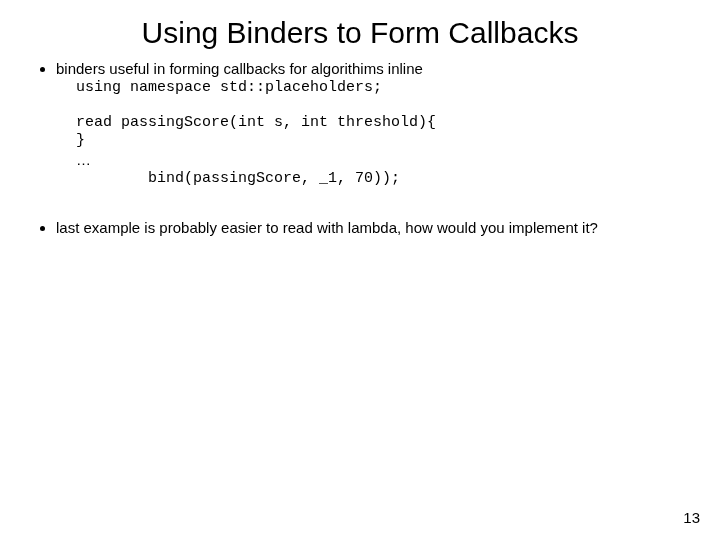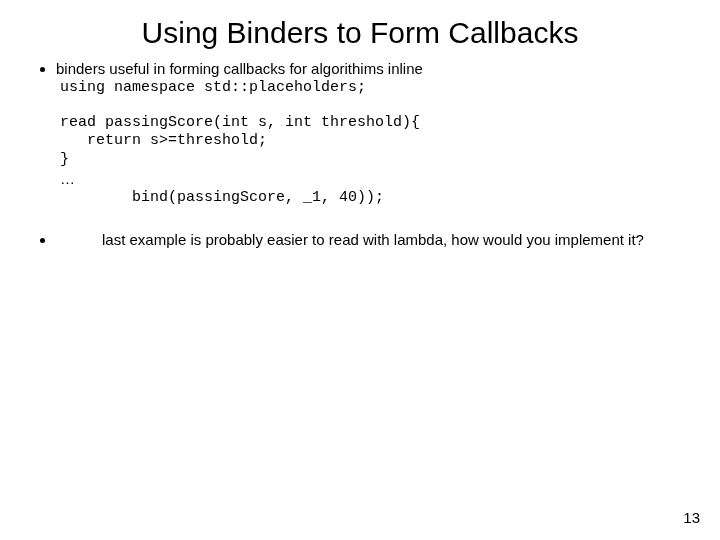--- a/index.html
+++ b/index.html
@@ -29,21 +29,21 @@
     list-style: disc;
     margin: 0 0 0 6px;
     padding-left: 20px;
   }
   ul.top > li {
     font-size: 15px;
     line-height: 1.25;
     margin-bottom: 4px;
   }
   .sub {
-    margin-left: 4px;
+    margin-left: 20px;
   }
   .code {
     font-family: "Courier New", Courier, monospace;
     font-size: 15px;
     white-space: pre;
     line-height: 1.25;
   }
   .plain {
     font-size: 15px;
     line-height: 1.25;
@@ -51,42 +51,40 @@
   .blank {
     height: 16px;
   }
   .pagenum {
     position: absolute;
     right: 20px;
     bottom: 14px;
     font-size: 15px;
   }
   .li2 {
-    margin-top: 8px;
-    text-align: center;
+    margin-top: 14px;
   }
 </style>
 </head>
 <body>
 
 <div class="slide">
 
   <div class="title">Using Binders to Form Callbacks</div>
 
   <ul class="top">
     <li>
       <span class="plain">binders useful in forming callbacks for algorithims inline</span>
       <div class="sub">
         <div class="code">using namespace std::placeholders;</div>
         <div class="blank"></div>
         <div class="code">read passingScore(int s, int threshold){</div>
-        <div class="code">   return s&gt;=threshold;</div>
         <div class="code">}</div>
         <div class="plain">…</div>
-        <div class="code">        bind(passingScore, _1, 40));</div>
+        <div class="code">        bind(passingScore, _1, 70));</div>
         <div class="blank"></div>
       </div>
     </li>
     <li class="li2">
       <span class="plain">last example is probably easier to read with lambda, how would you implement it?</span>
     </li>
   </ul>
 
   <div class="pagenum">13</div>
 </div>

